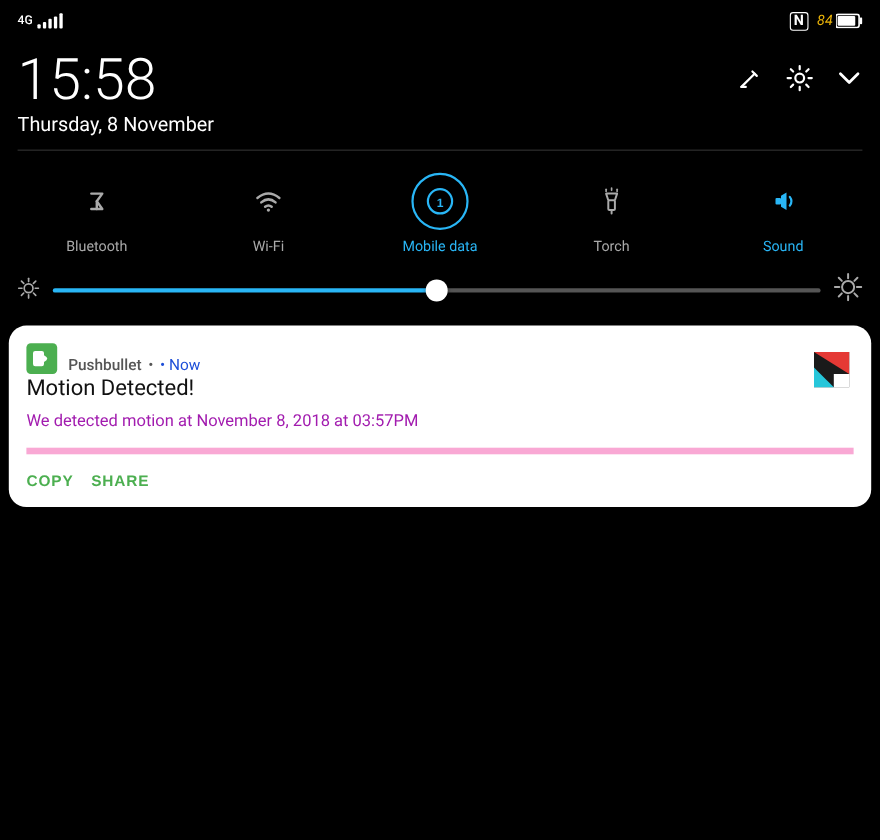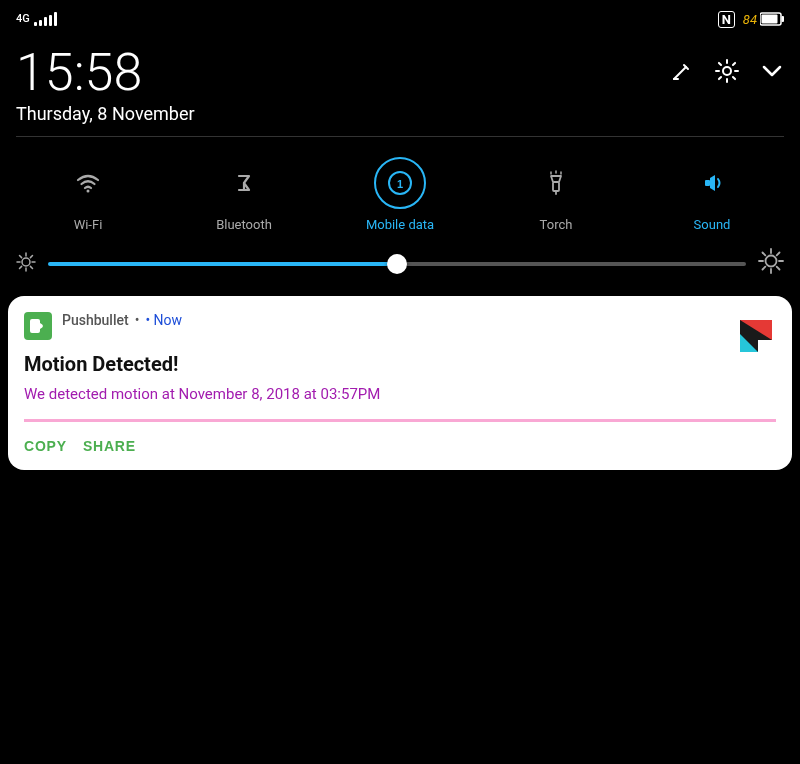--- a/index.html
+++ b/index.html
@@ -229,23 +229,23 @@
     .notification-card {
       background: #fff;
       border-radius: 16px;
       margin: 0 8px;
       padding: 16px 16px 0 16px;
       position: relative;
     }
 
     .notification-header {
       display: flex;
-      align-items: flex-start;
+      align-items: flex-end;
       gap: 10px;
-      margin-bottom: 12px;
+      margin-bottom: 0;
     }
 
     .pushbullet-logo {
       width: 28px;
       height: 28px;
       background: #4caf50;
       border-radius: 4px;
       display: flex;
       align-items: center;
       justify-content: center;
@@ -287,38 +287,38 @@
     .notification-thumbnail {
       position: absolute;
       top: 16px;
       right: 16px;
       width: 56px;
       height: 56px;
     }
 
     .notification-title {
       font-size: 20px;
-      font-weight: 700;
+      font-weight: 400;
       color: #111;
       margin-bottom: 8px;
     }
 
     .notification-body {
       font-size: 15px;
       color: #a21caf;
       line-height: 1.4;
       margin-bottom: 0;
       padding-right: 60px;
     }
 
     .notification-actions {
       display: flex;
       gap: 16px;
       padding: 12px 0;
-      border-top: 3px solid #f9a8d4;
+      border-top: 6px solid #f9a8d4;
       margin-top: 14px;
     }
 
     .action-button {
       color: #4caf50;
       font-size: 14px;
       font-weight: 700;
       letter-spacing: 0.8px;
       cursor: pointer;
       background: none;
@@ -388,37 +388,37 @@
   </div>
 </div>
 
 <div class="divider"></div>
 
 <div class="quick-settings">
 
   <div class="quick-tile">
     <div class="tile-icon-wrap inactive">
       <svg width="30" height="30" viewBox="0 0 30 30" fill="none">
+        <polyline points="10,8 20,8 15,15 20,22 10,22" stroke="#aaa" stroke-width="2.2" stroke-linecap="round" stroke-linejoin="round" fill="none"></polyline>
+        <line x1="15" y1="15" x2="15" y2="22" stroke="#aaa" stroke-width="2.2" stroke-linecap="round"></line>
+      </svg>
+    </div>
+    <span class="tile-label inactive">Bluetooth</span>
+  </div>
+
+  <div class="quick-tile">
+    <div class="tile-icon-wrap inactive">
+      <svg width="30" height="30" viewBox="0 0 30 30" fill="none">
         <path d="M5 12 Q15 4 25 12" stroke="#aaa" stroke-width="2.2" stroke-linecap="round" fill="none"></path>
         <path d="M8.5 16 Q15 10.5 21.5 16" stroke="#aaa" stroke-width="2.2" stroke-linecap="round" fill="none"></path>
         <path d="M12 20 Q15 17.5 18 20" stroke="#aaa" stroke-width="2.2" stroke-linecap="round" fill="none"></path>
         <circle cx="15" cy="23" r="1.5" fill="#aaa"></circle>
       </svg>
     </div>
     <span class="tile-label inactive">Wi-Fi</span>
-  </div>
-
-  <div class="quick-tile">
-    <div class="tile-icon-wrap inactive">
-      <svg width="30" height="30" viewBox="0 0 30 30" fill="none">
-        <polyline points="10,8 20,8 15,15 20,22 10,22" stroke="#aaa" stroke-width="2.2" stroke-linecap="round" stroke-linejoin="round" fill="none"></polyline>
-        <line x1="15" y1="15" x2="15" y2="22" stroke="#aaa" stroke-width="2.2" stroke-linecap="round"></line>
-      </svg>
-    </div>
-    <span class="tile-label inactive">Bluetooth</span>
   </div>
 
   <div class="quick-tile">
     <div class="tile-icon-wrap active">
       <svg width="30" height="30" viewBox="0 0 30 30" fill="none">
         <circle cx="15" cy="15" r="11" stroke="#29b6f6" stroke-width="2"></circle>
         <text x="15" y="20" text-anchor="middle" font-size="11" fill="#29b6f6" font-weight="bold" font-family="Arial">1</text>
       </svg>
     </div>
     <span class="tile-label active">Mobile data</span>

